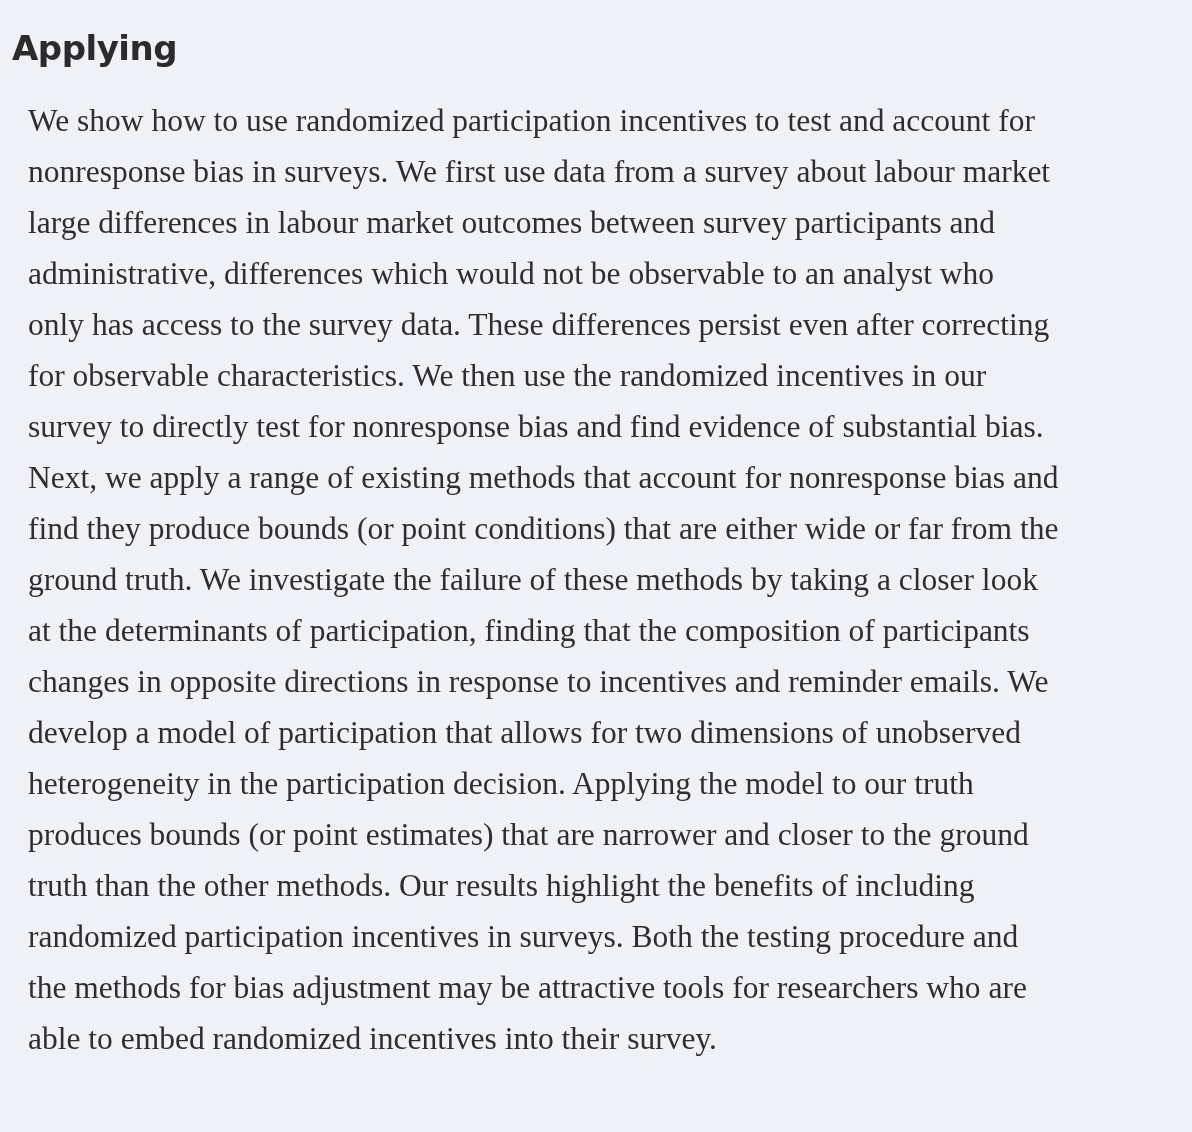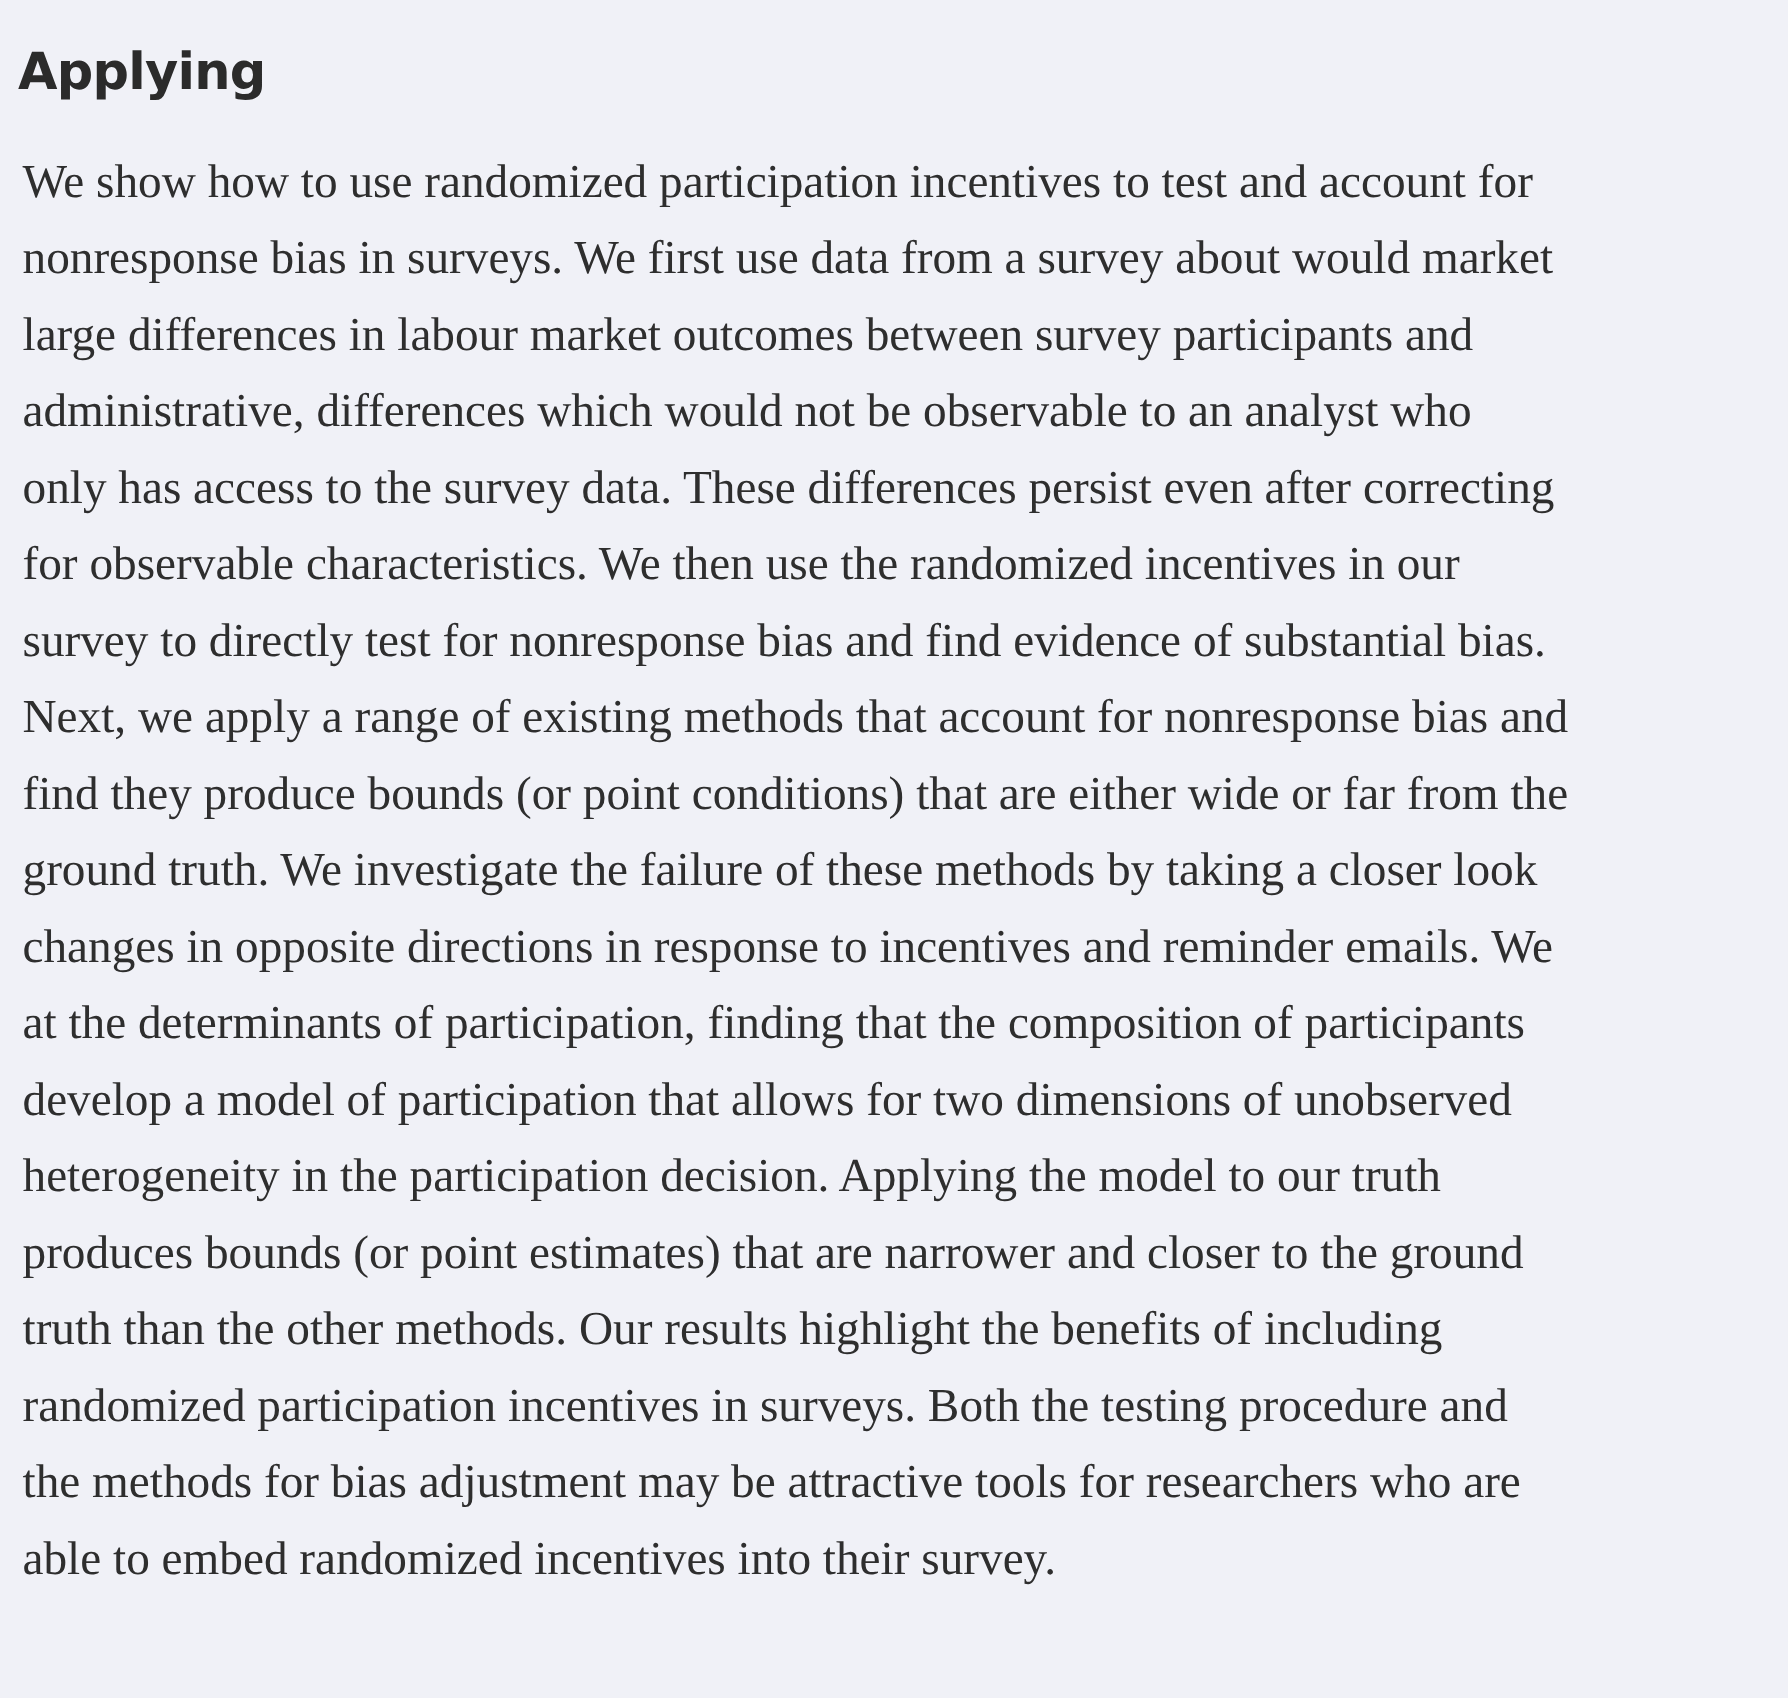--- a/index.html
+++ b/index.html
@@ -24,46 +24,46 @@
       font-size: 34px;
       line-height: 48px;
       margin: 0 0 23px 0;
       letter-spacing: -0.5px;
       color: #2b2b2b;
     }
     .abstract-body {
       font-family: "Liberation Serif", "DejaVu Serif", serif;
       font-size: 31.5px;
       line-height: 51px;
-      margin: 3px;
+      margin: 16px;
       color: #2e2e2e;
       white-space: nowrap;
     }
     .abstract-line {
       display: block;
     }
   </style>
 </head>
 <body>
 
 <section class="abstract-section">
   <h2 class="abstract-heading">Applying</h2>
   <p class="abstract-body">
     <span class="abstract-line">We show how to use randomized participation incentives to test and account for</span>
-    <span class="abstract-line">nonresponse bias in surveys. We first use data from a survey about would market</span>
+    <span class="abstract-line">nonresponse bias in surveys. We first use data from a survey about labour market</span>
     <span class="abstract-line">large differences in labour market outcomes between survey participants and</span>
     <span class="abstract-line">administrative, differences which would not be observable to an analyst who</span>
     <span class="abstract-line">only has access to the survey data. These differences persist even after correcting</span>
     <span class="abstract-line">for observable characteristics. We then use the randomized incentives in our</span>
     <span class="abstract-line">survey to directly test for nonresponse bias and find evidence of substantial bias.</span>
     <span class="abstract-line">Next, we apply a range of existing methods that account for nonresponse bias and</span>
     <span class="abstract-line">find they produce bounds (or point conditions) that are either wide or far from the</span>
     <span class="abstract-line">ground truth. We investigate the failure of these methods by taking a closer look</span>
+    <span class="abstract-line">at the determinants of participation, finding that the composition of participants</span>
     <span class="abstract-line">changes in opposite directions in response to incentives and reminder emails. We</span>
-    <span class="abstract-line">at the determinants of participation, finding that the composition of participants</span>
     <span class="abstract-line">develop a model of participation that allows for two dimensions of unobserved</span>
     <span class="abstract-line">heterogeneity in the participation decision. Applying the model to our truth</span>
     <span class="abstract-line">produces bounds (or point estimates) that are narrower and closer to the ground</span>
     <span class="abstract-line">truth than the other methods. Our results highlight the benefits of including</span>
     <span class="abstract-line">randomized participation incentives in surveys. Both the testing procedure and</span>
     <span class="abstract-line">the methods for bias adjustment may be attractive tools for researchers who are</span>
     <span class="abstract-line">able to embed randomized incentives into their survey.</span>
   </p>
 </section>
 

